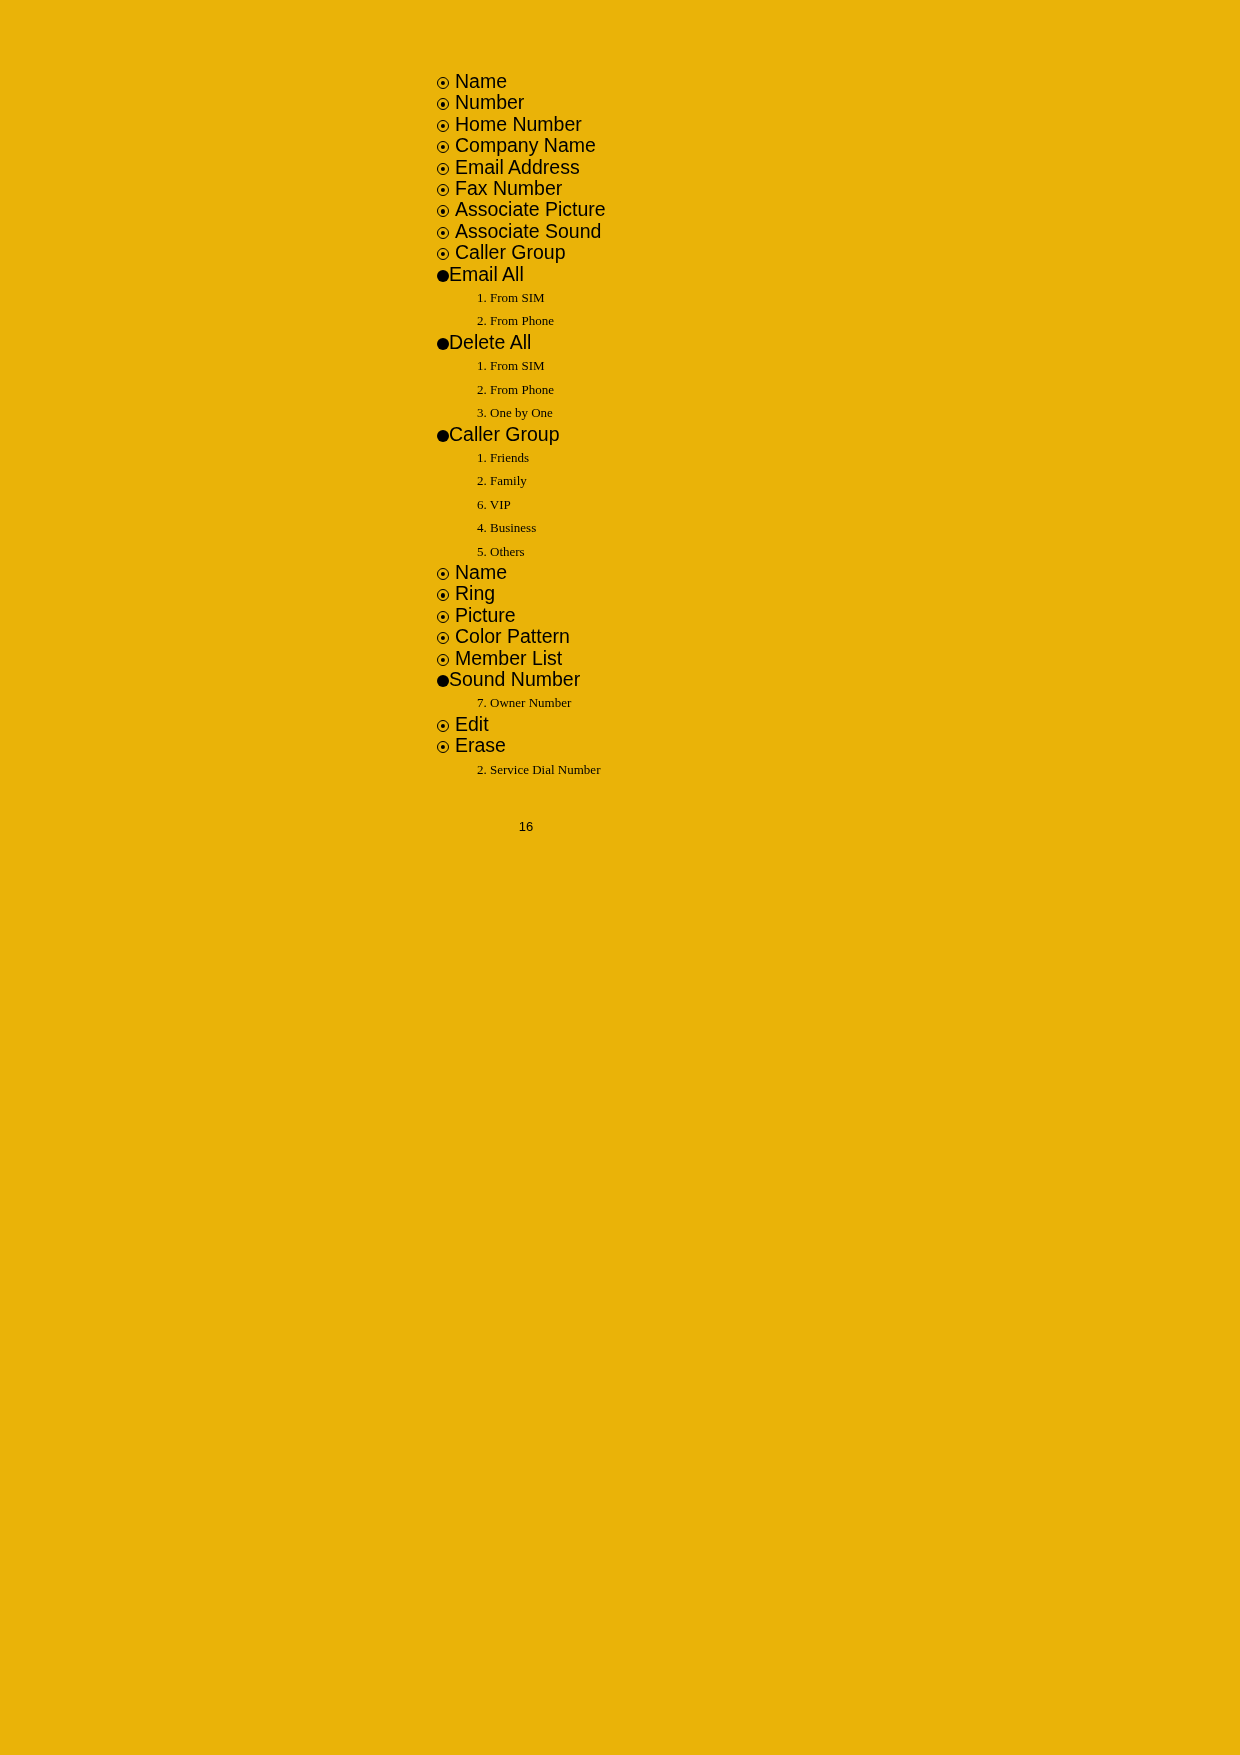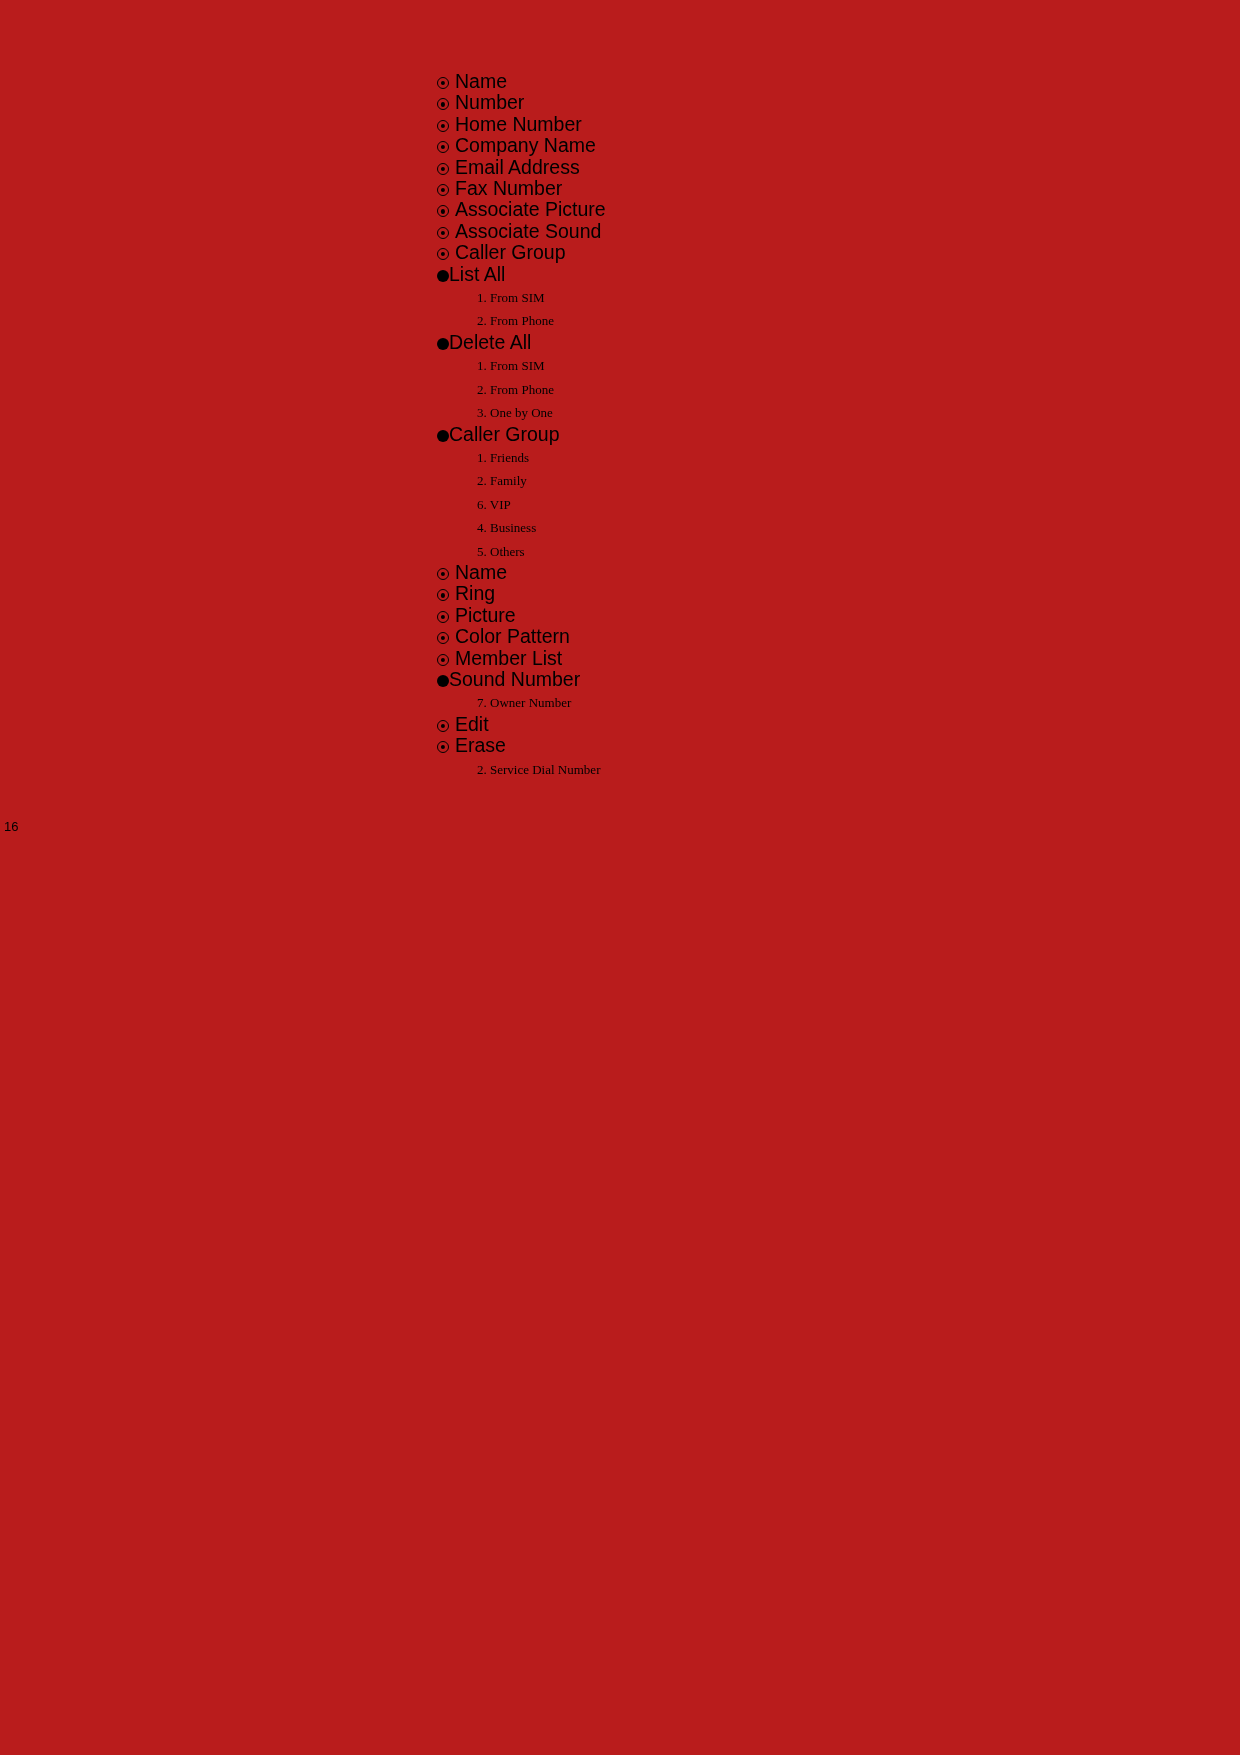--- a/index.html
+++ b/index.html
@@ -15,21 +15,21 @@
     color: #000000;
     overflow: hidden;
   }
 
   #page {
     position: absolute;
     top: 0;
     left: 0;
     width: 1240px;
     height: 1755px;
-    background: #b91c1c;
+    background: #eab308;
   }
 
   #menu-outline {
     position: absolute;
     left: 437px;
     top: 71px;
     width: 700px;
   }
 
   .menu-line {
@@ -96,20 +96,21 @@
     font-family: Liberation Serif, serif;
     font-size: 13px;
     margin-left: 40px;
   }
 
   #page-number {
     position: absolute;
     left: 0;
     top: 819px;
     width: 1044px;
+    text-align: center;
     font-family: "Liberation Sans", sans-serif;
     font-size: 13px;
     color: #000000;
   }
   #page-number .pn {
     position: relative;
     left: 4px;
   }
 </style>
 </head>
@@ -120,21 +121,21 @@
   <div id="menu-outline">
       <div class="menu-line"><span class="marker dot-ring"></span><span class="menu-text">Name</span></div>
       <div class="menu-line"><span class="marker dot-ring"></span><span class="menu-text">Number</span></div>
       <div class="menu-line"><span class="marker dot-ring"></span><span class="menu-text">Home Number</span></div>
       <div class="menu-line"><span class="marker dot-ring"></span><span class="menu-text">Company Name</span></div>
       <div class="menu-line"><span class="marker dot-ring"></span><span class="menu-text">Email Address</span></div>
       <div class="menu-line"><span class="marker dot-ring"></span><span class="menu-text">Fax Number</span></div>
       <div class="menu-line"><span class="marker dot-ring"></span><span class="menu-text">Associate Picture</span></div>
       <div class="menu-line"><span class="marker dot-ring"></span><span class="menu-text">Associate Sound</span></div>
       <div class="menu-line"><span class="marker dot-ring"></span><span class="menu-text">Caller Group</span></div>
-      <div class="menu-line"><span class="marker dot-solid"></span><span class="menu-text">List All</span></div>
+      <div class="menu-line"><span class="marker dot-solid"></span><span class="menu-text">Email All</span></div>
       <div class="menu-line"><span class="num-label">1. From SIM</span></div>
       <div class="menu-line"><span class="num-label">2. From Phone</span></div>
       <div class="menu-line"><span class="marker dot-solid"></span><span class="menu-text">Delete All</span></div>
       <div class="menu-line"><span class="num-label">1. From SIM</span></div>
       <div class="menu-line"><span class="num-label">2. From Phone</span></div>
       <div class="menu-line"><span class="num-label">3. One by One</span></div>
       <div class="menu-line"><span class="marker dot-solid"></span><span class="menu-text">Caller Group</span></div>
       <div class="menu-line"><span class="num-label">1. Friends</span></div>
       <div class="menu-line"><span class="num-label">2. Family</span></div>
       <div class="menu-line"><span class="num-label">6. VIP</span></div>

